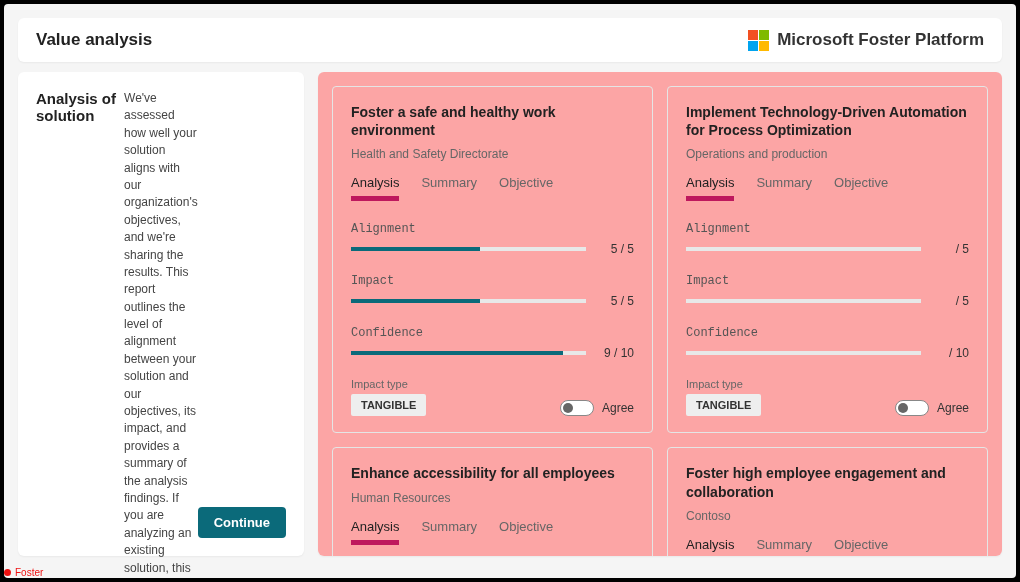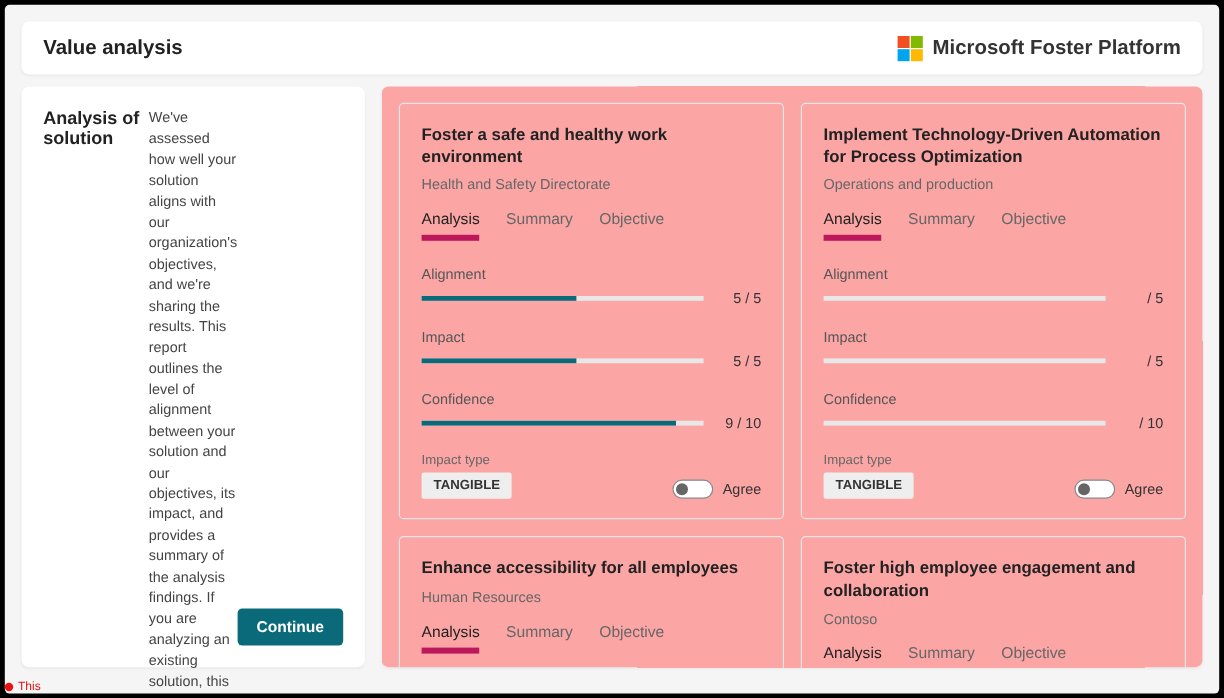--- a/index.html
+++ b/index.html
@@ -140,20 +140,21 @@
   font-weight: 400;
   border-bottom: 5px solid #be185d;
 }
 .metric {
   margin-bottom: 18px;
 }
 .metric-label {
   font-size: 12px;
   color: #555;
   margin-bottom: 6px;
+  font-family: Liberation Mono, monospace;
 }
 .bar-row {
   display: flex;
   align-items: center;
   gap: 10px;
 }
 .bar-track {
   flex: 1;
   height: 4px;
   background: #e8e8e8;
@@ -383,14 +384,14 @@
           </div>
         </div>
 
       </div>
     </div>
   </div>
 </div>
 
 <div class="debug-bar">
   <div class="debug-dot"></div>
-  <span>This</span>
+  <span>Foster</span>
 </div>
 
 </body></html>

